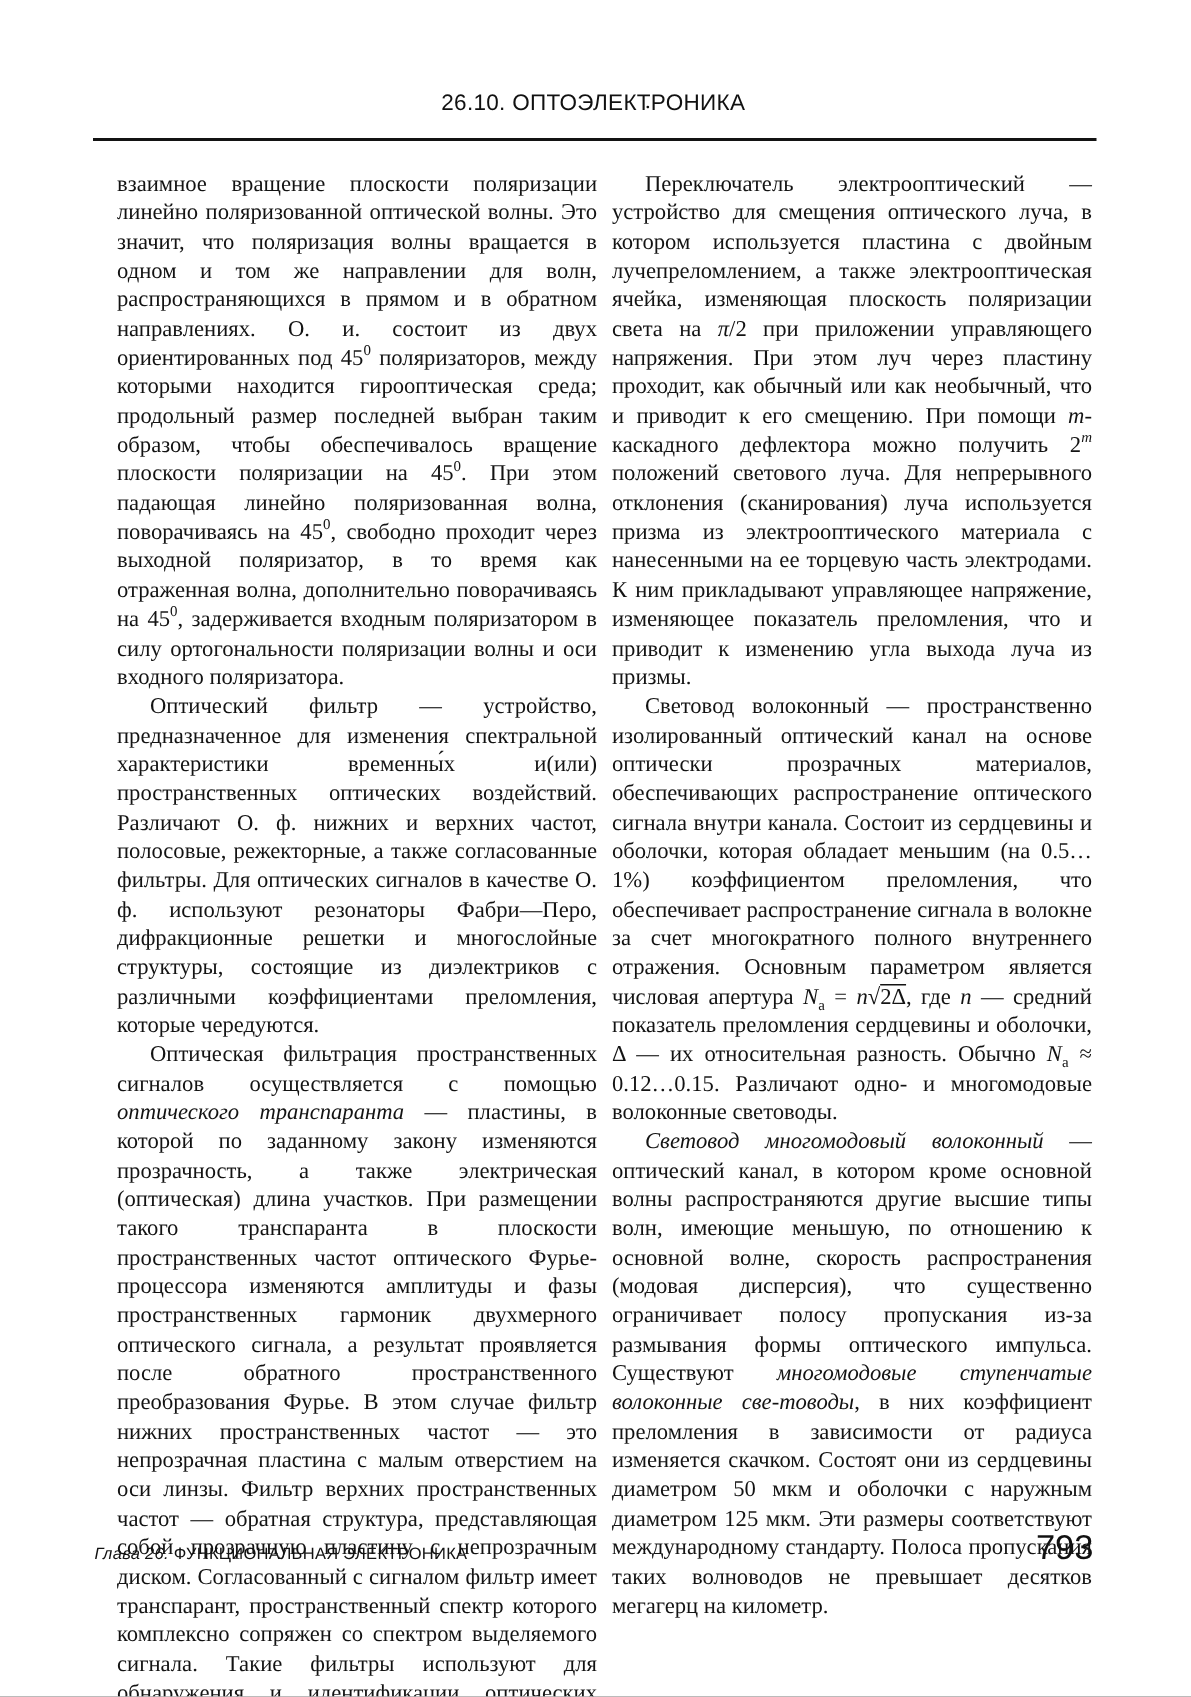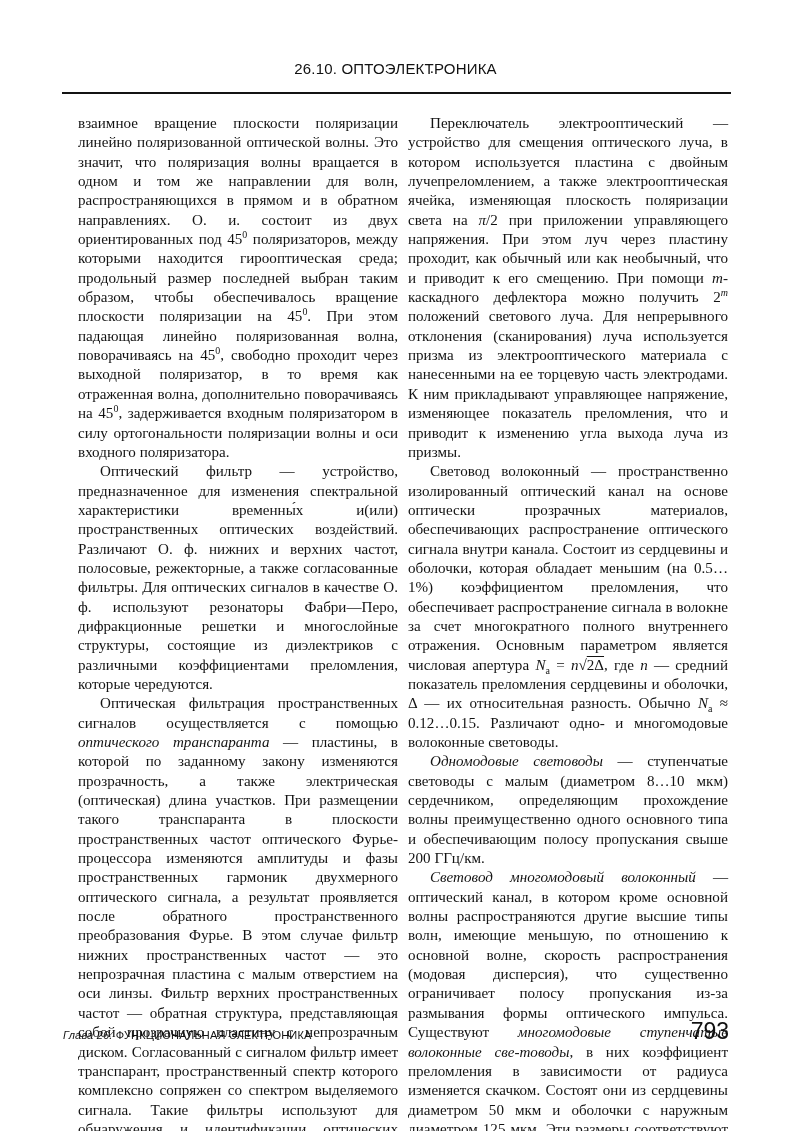--- a/index.html
+++ b/index.html
@@ -88,21 +88,20 @@
 
   <div class="columns">
     <div class="column">
         <p class="para"><span>взаимное вращение плоскости поляризации линейно поляризованной оптической волны. Это значит, что поляризация волны вращается в одном и том же направлении для волн, распространяющихся в прямом и в обратном направлениях. О. и. состоит из двух ориентированных под 45</span><sup class="s-sup">0</sup><span> поляризаторов, между которыми находится гирооптическая среда; продольный размер последней выбран таким образом, чтобы обеспечивалось вращение плоскости поляризации на 45</span><sup class="s-sup">0</sup><span>. При этом падающая линейно поляризованная волна, поворачиваясь на 45</span><sup class="s-sup">0</sup><span>, свободно проходит через выходной поляризатор, в то время как отраженная волна, дополнительно поворачиваясь на 45</span><sup class="s-sup">0</sup><span>, задерживается входным поляризатором в силу ортогональности поляризации волны и оси входного поляризатора.</span></p>
         <p class="para indent"><span class="s-b">Оптический фильтр</span><span> — устройство, предназначенное для изменения спектральной характеристики временны́х и(или) пространственных оптических воздействий. Различают О. ф. нижних и верхних частот, полосовые, режекторные, а также согласованные фильтры. Для оптических сигналов в качестве О. ф. используют резонаторы Фабри—Перо, дифракционные решетки и многослойные структуры, состоящие из диэлектриков с различными коэффициентами преломления, которые чередуются.</span></p>
         <p class="para indent"><span class="s-b">Оптическая фильтрация пространственных сигналов</span><span> осуществляется с помощью </span><span class="s-i">оптического транспаранта</span><span> — пластины, в которой по заданному закону изменяются прозрачность, а также электрическая (оптическая) длина участков. При размещении такого транспаранта в плоскости пространственных частот оптического Фурье-процессора изменяются амплитуды и фазы пространственных гармоник двухмерного оптического сигнала, а результат проявляется после обратного пространственного преобразования Фурье. В этом случае фильтр нижних пространственных частот — это непрозрачная пластина с малым отверстием на оси линзы. Фильтр верхних пространственных частот — обратная структура, представляющая собой прозрачную пластину с непрозрачным диском. Согласованный с сигналом фильтр имеет транспарант, пространственный спектр которого комплексно сопряжен со спектром выделяемого сигнала. Такие фильтры используют для обнаружения и идентификации оптических сигналов.</span></p>
       </div>
     <div class="column">
         <p class="para indent"><span class="s-b">Переключатель электрооптический</span><span> — устройство для смещения оптического луча, в котором используется пластина с двойным лучепреломлением, а также электрооптическая ячейка, изменяющая плоскость поляризации света на </span><span class="s-i">π</span><span>/2 при приложении управляющего напряжения. При этом луч через пластину проходит, как обычный или как необычный, что и приводит к его смещению. При помощи </span><span class="s-i">m</span><span>-каскадного дефлектора можно получить 2</span><sup class="s-supi">m</sup><span> положений светового луча. Для непрерывного отклонения (сканирования) луча используется призма из электрооптического материала с нанесенными на ее торцевую часть электродами. К ним прикладывают управляющее напряжение, изменяющее показатель преломления, что и приводит к изменению угла выхода луча из призмы.</span></p>
         <p class="para indent"><span class="s-b">Световод волоконный</span><span> — пространственно изолированный оптический канал на основе оптически прозрачных материалов, обеспечивающих распространение оптического сигнала внутри канала. Состоит из сердцевины и оболочки, которая обладает меньшим (на 0.5… 1%) коэффициентом преломления, что обеспечивает распространение сигнала в волокне за счет многократного полного внутреннего отражения. Основным параметром является числовая апертура </span><span class="s-i">N</span><sub class="s-sub">a</sub><span> = </span><span class="s-i">n</span><span>√</span><span class="s-ov">2Δ</span><span>, где </span><span class="s-i">n</span><span> — средний показатель преломления сердцевины и оболочки, Δ — их относительная разность. Обычно </span><span class="s-i">N</span><sub class="s-sub">a</sub><span> ≈ 0.12…0.15. Различают одно- и многомодовые волоконные световоды.</span></p>
-        <p class="para indent"><span class="s-i">Одномодовые световоды</span><span> — ступенчатые световоды с малым (диаметром 8…10 мкм) сердечником, определяющим прохождение волны преимущественно одного основного типа и обеспечивающим полосу пропускания свыше 200 ГГц/км.</span></p>
         <p class="para indent"><span class="s-i">Световод многомодовый волоконный</span><span> — оптический канал, в котором кроме основной волны распространяются другие высшие типы волн, имеющие меньшую, по отношению к основной волне, скорость распространения (модовая дисперсия), что существенно ограничивает полосу пропускания из-за размывания формы оптического импульса. Существуют </span><span class="s-i">многомодовые ступенчатые волоконные све-товоды</span><span>, в них коэффициент преломления в зависимости от радиуса изменяется скачком. Состоят они из сердцевины диаметром 50 мкм и оболочки с наружным диаметром 125 мкм. Эти размеры соответствуют международному стандарту. Полоса пропускания таких волноводов не превышает десятков мегагерц на километр.</span></p>
       </div>
   </div>
 
   <div class="page-footer">
     <div class="footer-left">
       <span class="chapter-label">Глава 26.</span><span> ФУНКЦИОНАЛЬНАЯ ЭЛЕКТРОНИКА</span>
     </div>
     <div class="footer-right">793</div>
   </div>

